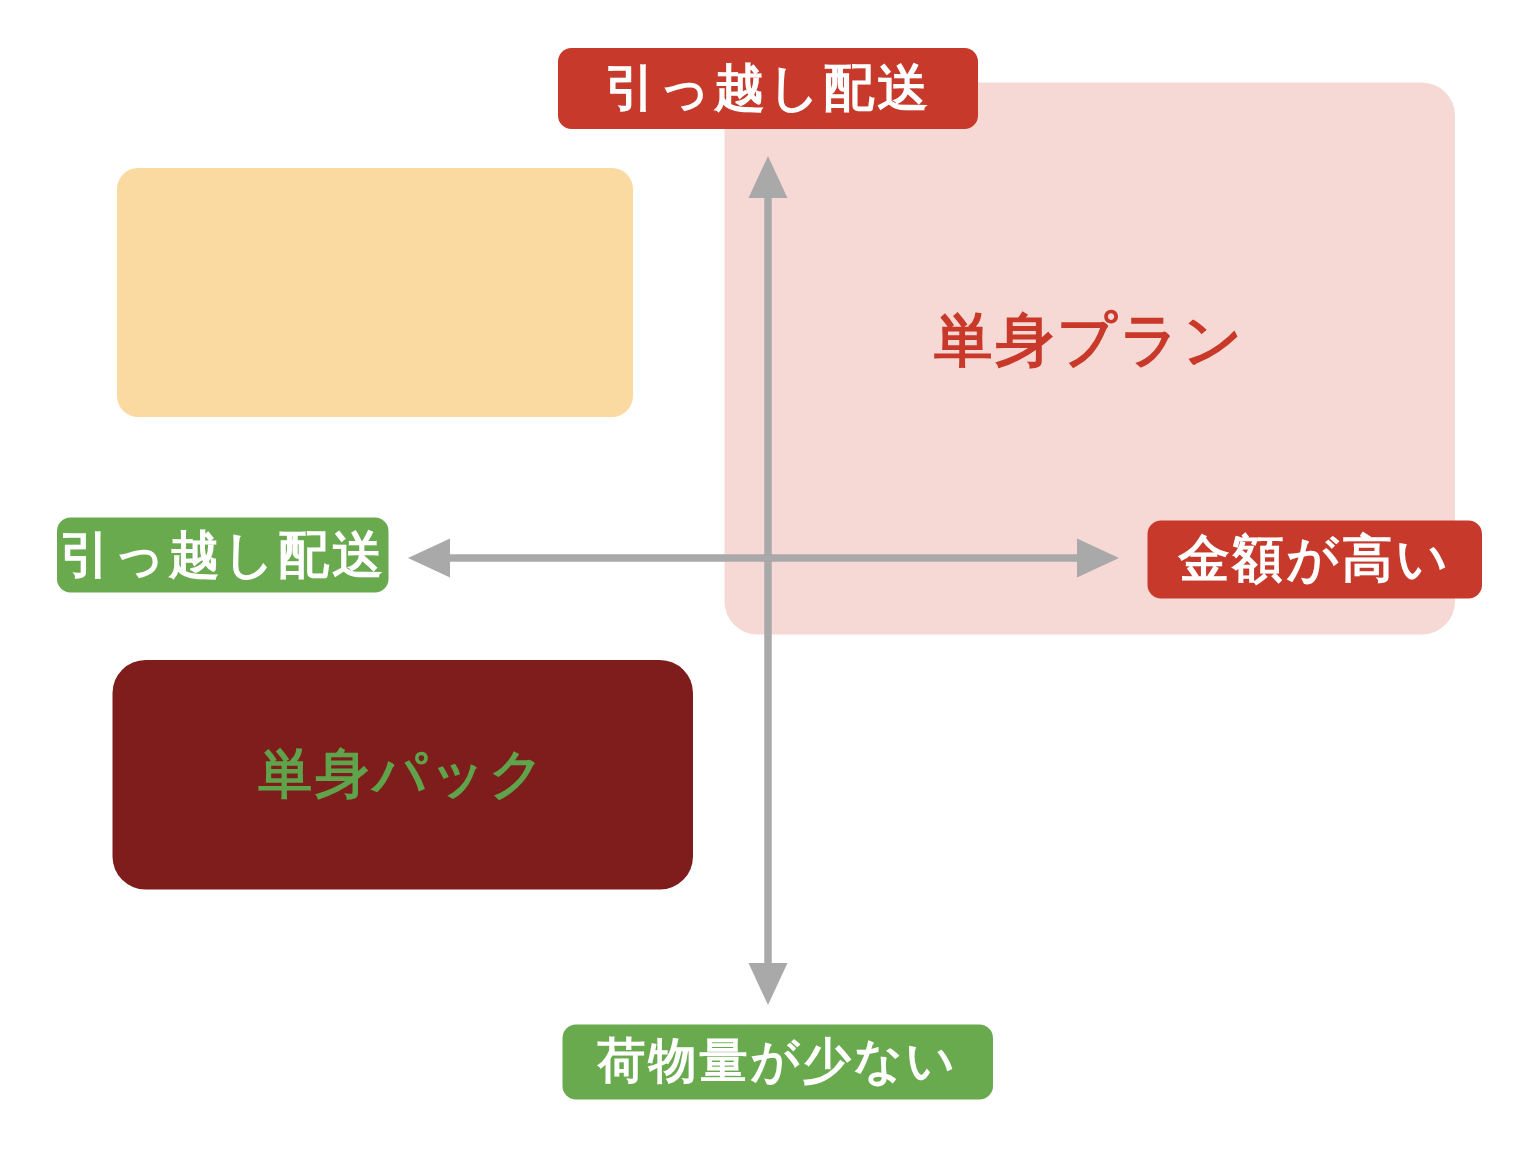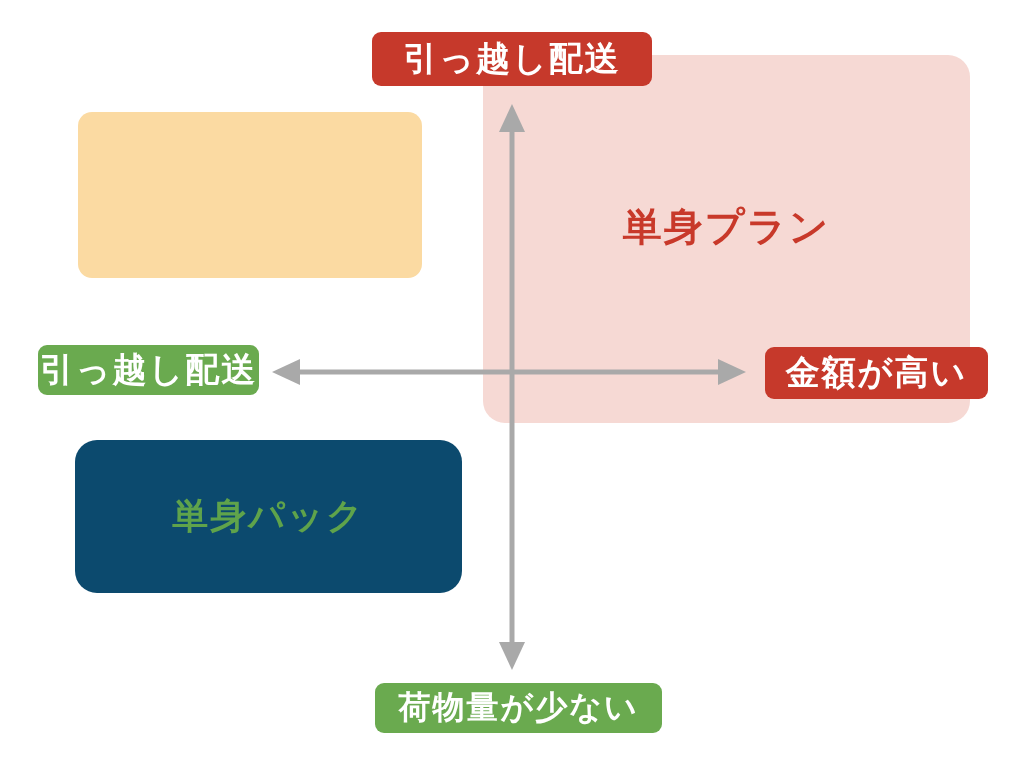--- a/index.html
+++ b/index.html
@@ -28,21 +28,21 @@
   .quad-pink .quad-text {
     color: #c8392a;
     font-size: 39px;
     font-weight: bold;
     letter-spacing: 2px;
     margin-bottom: 24px;
   }
   .quad-green {
     left: 75px; top: 440px;
     width: 387px; height: 153px;
-    background: #0c4a6e;
+    background: #7f1d1d;
   }
   .quad-green .quad-text {
     color: #5fa34b;
     font-size: 36px;
     font-weight: bold;
     letter-spacing: 2px;
   }
 
   
   .card {

